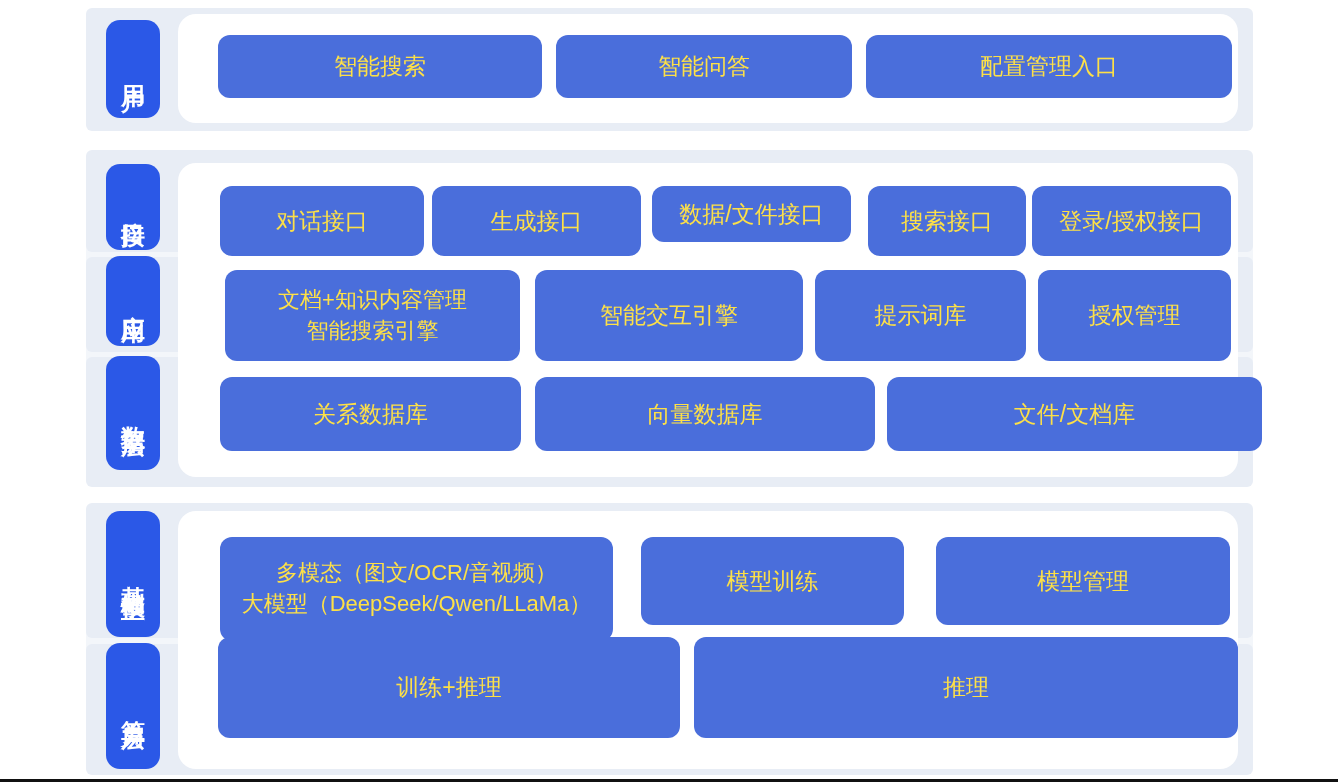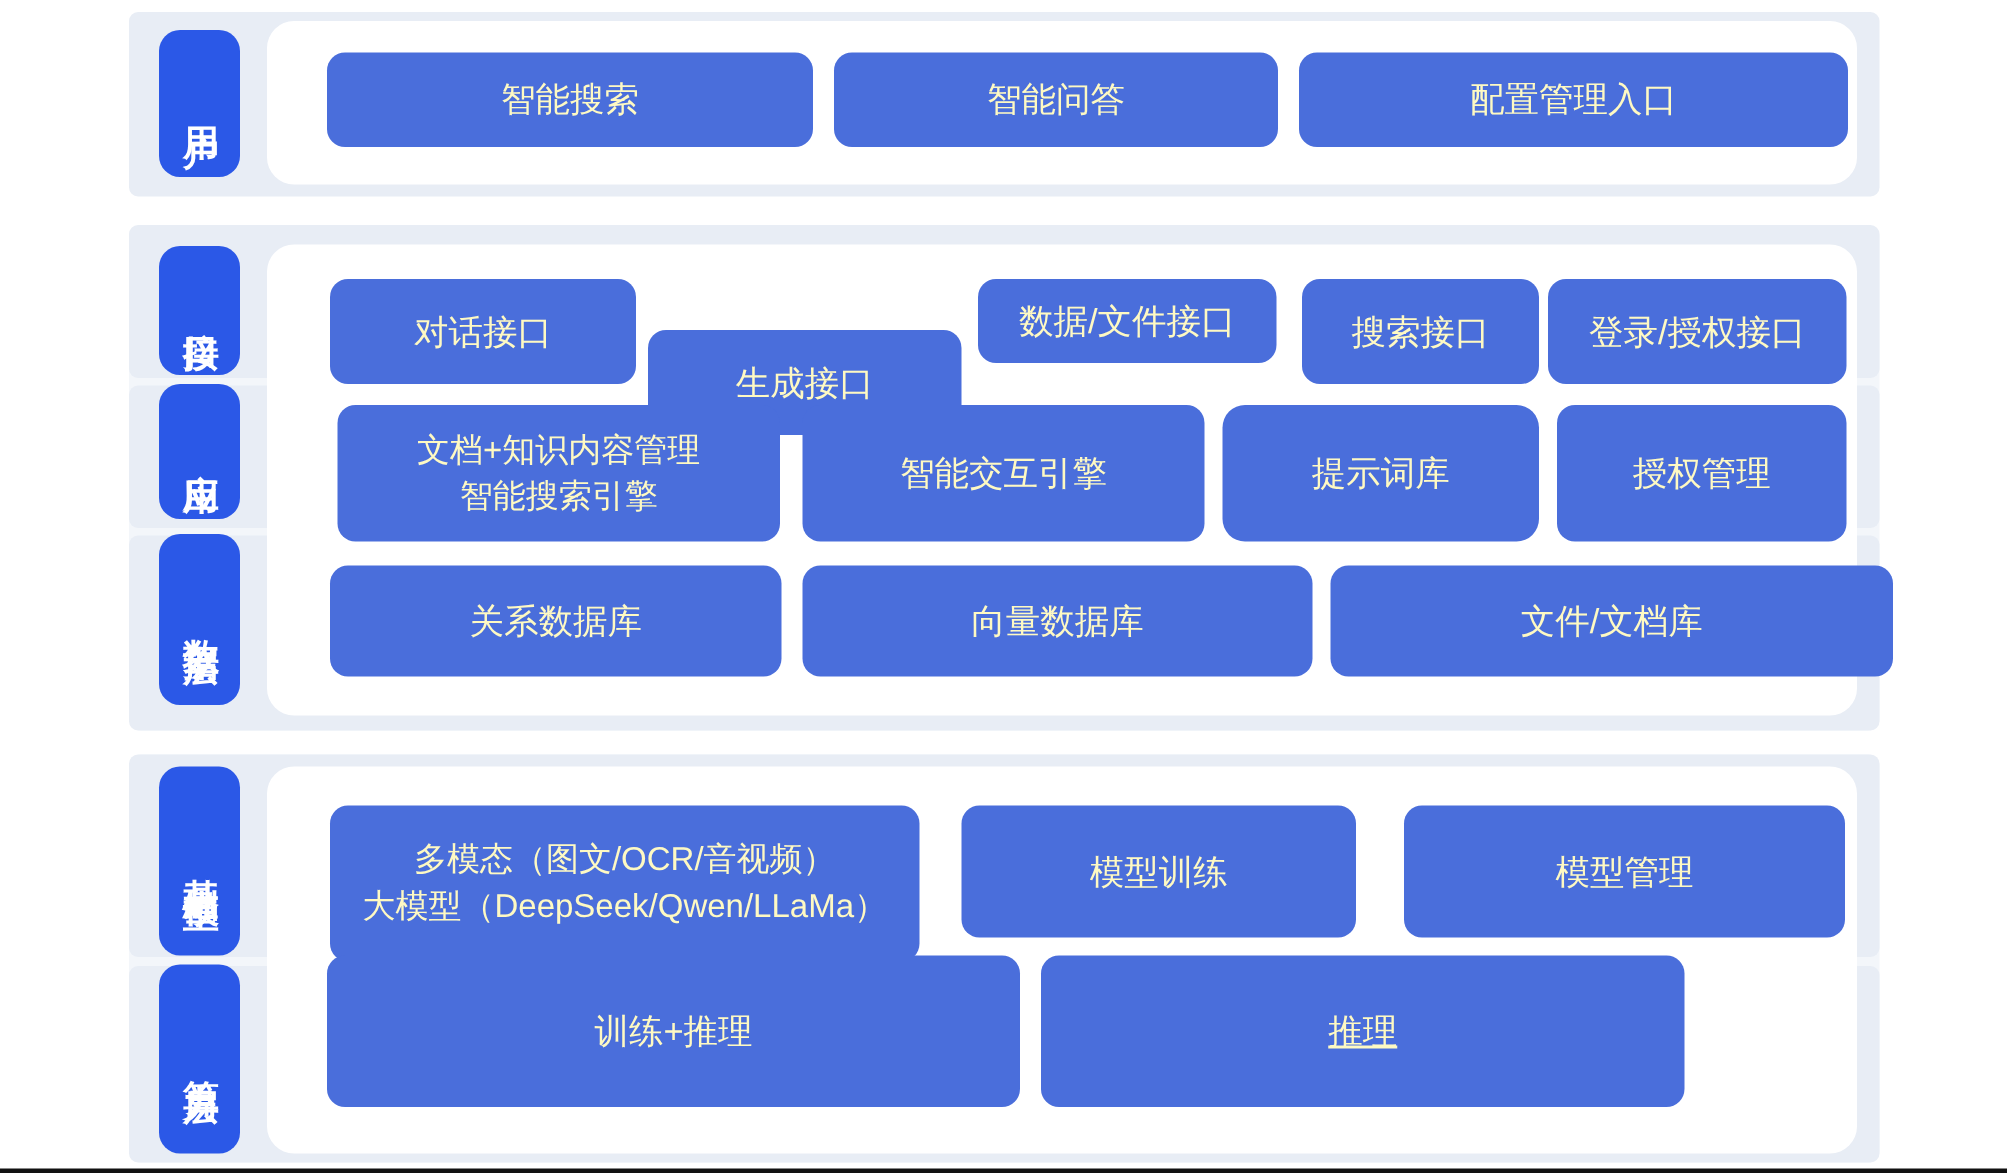--- a/index.html
+++ b/index.html
@@ -46,21 +46,21 @@
     position: absolute;
     left: 178px;
     width: 1060px;
     background: #ffffff;
     border-radius: 18px;
   }
   .btn {
     position: absolute;
     background: #4a6edb;
     border-radius: 12px;
-    color: #fef9c3;
+    color: #fde047;
     display: flex;
     align-items: center;
     justify-content: center;
     text-align: center;
     font-size: 23px;
     font-weight: 400;
     white-space: pre-line;
     line-height: 1.4;
   }
   .btn--two {
@@ -99,38 +99,38 @@
   <div class="pill" style="top:256px; height:90px;">应用</div>
   <div class="pill" style="top:356px; height:114px;">数据层</div>
   <div class="pill" style="top:511px; height:126px;">基础模型</div>
   <div class="pill" style="top:643px; height:126px;">算力层</div>
 
   <div class="btn" style="left:218px; top:35px; width:324px; height:63px;">智能搜索</div>
   <div class="btn" style="left:556px; top:35px; width:296px; height:63px;">智能问答</div>
   <div class="btn" style="left:866px; top:35px; width:366px; height:63px;">配置管理入口</div>
 
   <div class="btn" style="left:220px; top:186px; width:204px; height:70px;">对话接口</div>
-  <div class="btn" style="left:432px; top:186px; width:209px; height:70px;margin-top:34px;">生成接口</div>
+  <div class="btn" style="left:432px; top:186px; width:209px; height:70px;">生成接口</div>
   <div class="btn" style="left:652px; top:186px; width:199px; height:56px;">数据/文件接口</div>
   <div class="btn" style="left:868px; top:186px; width:158px; height:70px;">搜索接口</div>
   <div class="btn" style="left:1032px; top:186px; width:199px; height:70px;">登录/授权接口</div>
 
   <div class="btn btn--two" style="left:225px; top:270px; width:295px; height:91px;">文档+知识内容管理
 智能搜索引擎</div>
   <div class="btn" style="left:535px; top:270px; width:268px; height:91px;text-align:right;">智能交互引擎</div>
-  <div class="btn" style="left:815px; top:270px; width:211px; height:91px;border-radius:15px;">提示词库</div>
+  <div class="btn" style="left:815px; top:270px; width:211px; height:91px;">提示词库</div>
   <div class="btn" style="left:1038px; top:270px; width:193px; height:91px;">授权管理</div>
 
   <div class="btn" style="left:220px; top:377px; width:301px; height:74px;">关系数据库</div>
   <div class="btn" style="left:535px; top:377px; width:340px; height:74px;">向量数据库</div>
   <div class="btn" style="left:887px; top:377px; width:375px; height:74px;">文件/文档库</div>
 
   <div class="btn btn--two" style="left:220px; top:537px; width:393px; height:104px;">多模态（图文/OCR/音视频）
 大模型（DeepSeek/Qwen/LLaMa）</div>
   <div class="btn" style="left:641px; top:537px; width:263px; height:88px;">模型训练</div>
   <div class="btn" style="left:936px; top:537px; width:294px; height:88px;">模型管理</div>
 
   <div class="btn" style="left:218px; top:637px; width:462px; height:101px;">训练+推理</div>
-  <div class="btn" style="left:694px; top:637px; width:429px; height:101px;text-decoration:underline;">推理</div>
+  <div class="btn" style="left:694px; top:637px; width:544px; height:101px;">推理</div>
 
   <div class="bottom-rule"></div>
 
 </div>
 
 </body></html>

